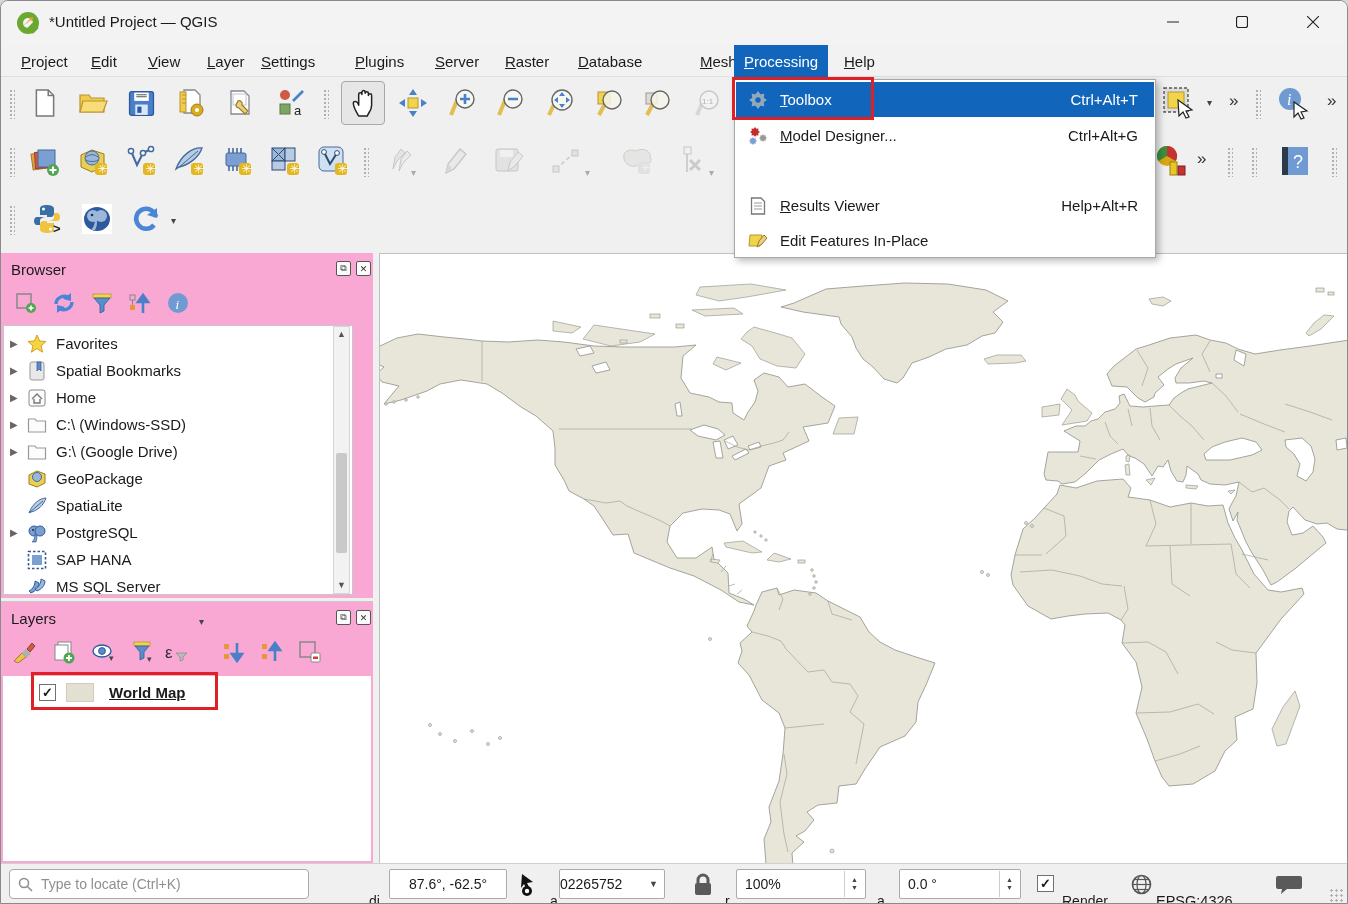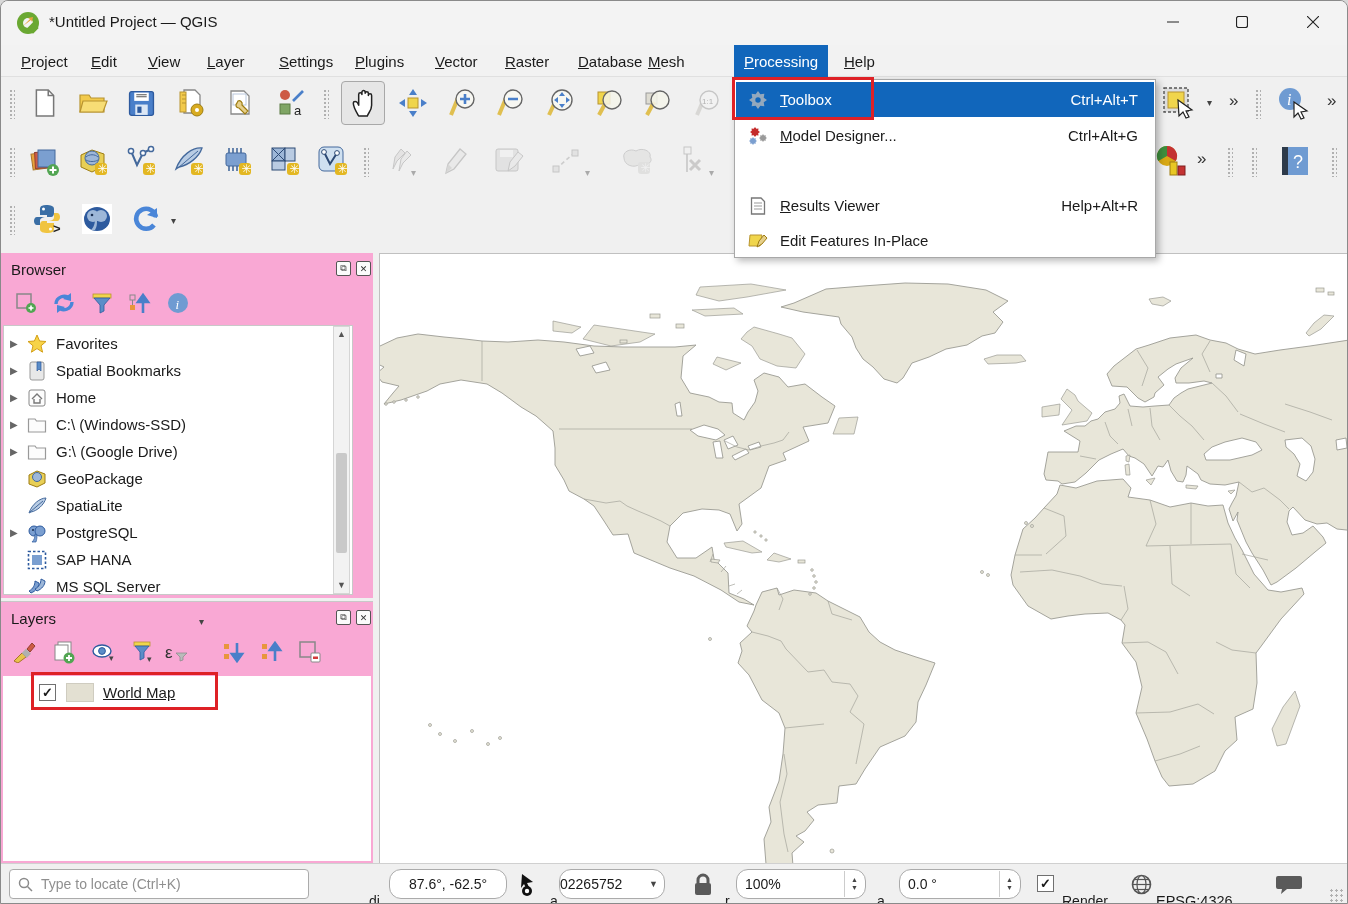--- a/index.html
+++ b/index.html
@@ -44,21 +44,21 @@
   .tlabel{ margin-left:8px; font-size:15px; white-space:nowrap; }
   .vscroll{ position:absolute; right:2px; width:17px; background:#f2f2f2; border:1px solid #d5d5d5; }
   .varrow{ position:absolute; left:0; width:100%; height:15px; color:#555; font-size:9px; text-align:center; line-height:15px; }
   .vthumb{ position:absolute; left:2px; width:11px; background:#c9c9c9; border-radius:2px; }
 
   
   .layer-row{ position:absolute; left:2px; right:2px; height:32px; background:#fff; display:flex; align-items:center; }
   .lcheck{ width:17px; height:17px; border:1px solid #707070; background:#fff; margin-left:36px;
     display:flex; align-items:center; justify-content:center; font-size:13px; font-weight:bold; }
   .lswatch{ width:28px; height:19px; background:#e3e0d2; border:1px solid #cfccc0; margin-left:10px; }
-  .llabel{ margin-left:9px; font-size:15px; font-weight:normal; text-decoration:underline; }
+  .llabel{ margin-left:15px; font-size:15px; font-weight:bold; text-decoration:underline; }
 
   
   .canvas{ position:absolute; left:378px; top:252px; width:970px; height:610px; background:#fff; border-left:1px solid #c0c0c0; border-top:1px solid #c0c0c0; overflow:hidden; }
   .land{ fill:#e8e6d9; stroke:#9b9b93; stroke-width:.9; stroke-linejoin:round; }
   .sea{ fill:#ffffff; stroke:#9b9b93; stroke-width:.9; stroke-linejoin:round; }
   .bord{ fill:none; stroke:#a3a39b; stroke-width:.7; }
   .isl{ fill:#e8e6d9; stroke:#9b9b93; stroke-width:.7; }
 
   
   .popup{ position:absolute; left:733px; top:78px; width:422px; height:179px; background:#fff;
@@ -68,21 +68,21 @@
   .pm-icon{ width:20px; height:20px; margin-left:12px; display:flex; align-items:center; justify-content:center; }
   .pm-label{ margin-left:12px; }
   .pm-item:not(.no-accel) .pm-label::first-letter{ text-decoration:underline; }
   .pm-short{ position:absolute; right:16px; }
 
   
   .redrect{ position:absolute; border:3px solid #de2126; z-index:40; pointer-events:none; }
 
   
   .statusbar{ position:absolute; left:0; top:862px; width:100%; height:42px; background:#f0f0f0; border-top:1px solid #d0d0d0; font-size:14px; }
-  .sbox{ position:absolute; top:5px; height:30px; background:#fff; border:1px solid #ababab; border-radius:12px; display:flex; align-items:center; }
+  .sbox{ position:absolute; top:5px; height:30px; background:#fff; border:1px solid #ababab; border-radius:2px; display:flex; align-items:center; }
   .sfrag{ position:absolute; top:29px; font-size:14px; color:#1a1a1a; }
   .spin{ position:absolute; right:1px; top:1px; bottom:1px; width:20px; border-left:1px solid #ccc;
     display:flex; flex-direction:column; align-items:center; justify-content:center; color:#444; font-size:7px; line-height:8px; }
   .scheck{ position:absolute; width:17px; height:17px; top:11px; border:1px solid #707070; background:#fff;
     display:flex; align-items:center; justify-content:center; font-size:13px; font-weight:bold; }
 </style>
 </head>
 <body>
 
 <div class="window">
@@ -118,36 +118,36 @@
       </div>
     <div class="mi" style="left:80px">
         <span>Edit</span>
       </div>
     <div class="mi" style="left:137px">
         <span>View</span>
       </div>
     <div class="mi" style="left:196px">
         <span>Layer</span>
       </div>
-    <div class="mi" style="left:268px">
+    <div class="mi" style="left:250px">
         <span>Settings</span>
       </div>
     <div class="mi" style="left:344px">
         <span>Plugins</span>
       </div>
     <div class="mi" style="left:424px">
-        <span>Vector</span>
+        <span>Server</span>
       </div>
     <div class="mi" style="left:494px">
         <span>Raster</span>
       </div>
     <div class="mi" style="left:567px">
         <span>Database</span>
       </div>
-    <div class="mi" style="left:637px">
+    <div class="mi" style="left:689px">
         <span>Mesh</span>
       </div>
     <div class="mi active" style="left:733px">
         <span>Processing</span>
       </div>
     <div class="mi" style="left:833px">
         <span>Help</span>
       </div>
   </div>
 

